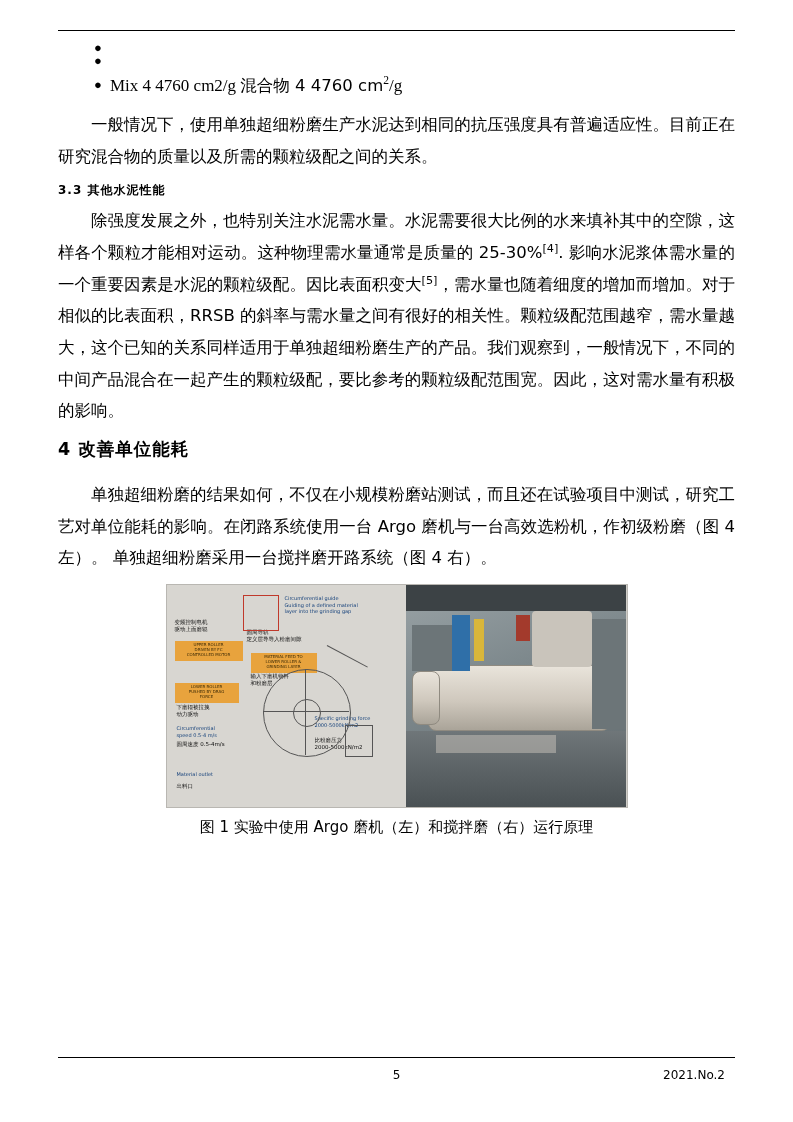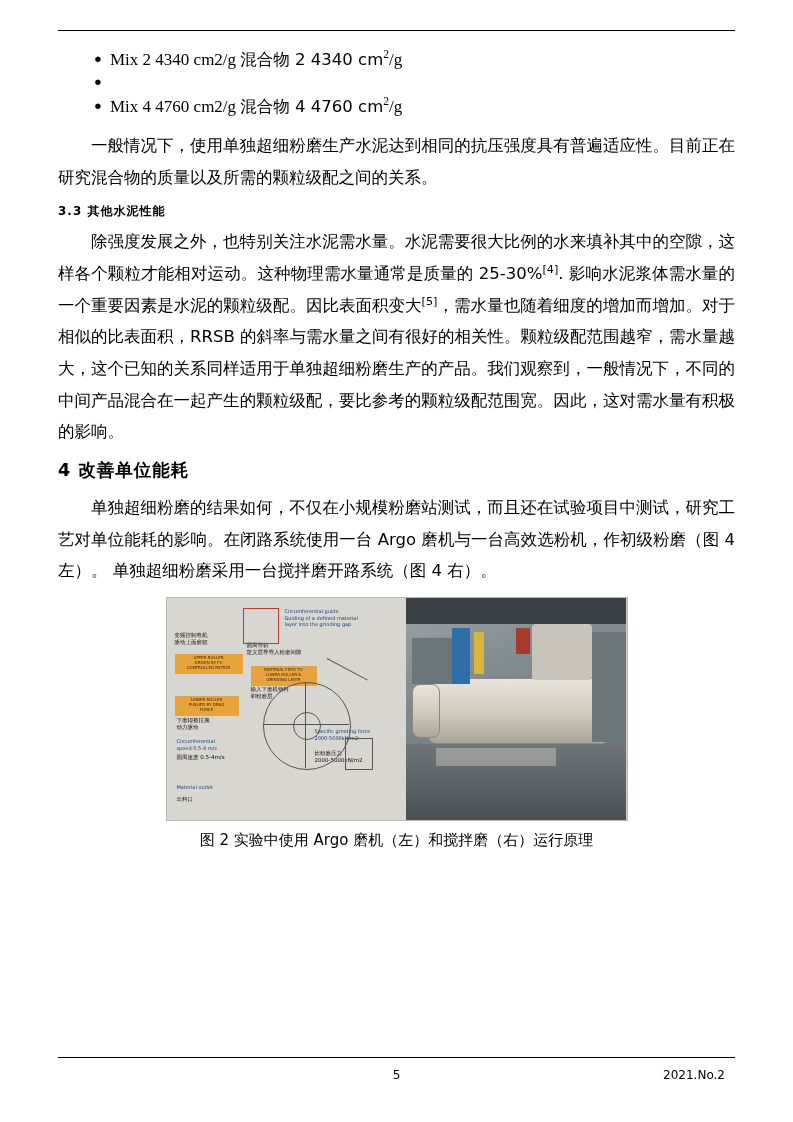--- a/index.html
+++ b/index.html
@@ -74,21 +74,21 @@
     line-height: 1.92;
     margin: 6px 0 0 0;
     text-align: justify;
     text-justify: inter-ideograph;
     text-indent: 2em;
   }
   h2.heading {
     font-family: "DejaVu Sans", sans-serif;
     font-size: 17.5px;
     font-weight: bold;
-    margin: 10px 0 10px 0;
+    margin: 10px 0 18px 0;
     letter-spacing: 1px;
   }
   h3.heading {
     font-family: "DejaVu Sans", sans-serif;
     font-size: 12px;
     font-weight: bold;
     margin: 10px 0 2px 0;
     letter-spacing: 1px;
   }
   
@@ -204,24 +204,20 @@
 <body>
 
 <div class="page">
   <div class="page-inner">
 
     <div class="header-rule"></div>
 
     <ul class="bullet-list">
       <li class="bullet-item">
         <span class="bullet-dot">●</span>
-        <span class="bullet-text">
-          <span>Mix 2 4340 cm2/g</span>
-          <span class="cjk">混合物 2 4340 cm</span><sup>2</sup><span>/g</span>
-        </span>
       </li>
       <li class="bullet-item">
         <span class="bullet-dot">●</span>
       </li>
       <li class="bullet-item">
         <span class="bullet-dot">●</span>
         <span class="bullet-text">
           <span>Mix 4 4760 cm2/g</span>
           <span class="cjk">混合物 4 4760 cm</span><sup>2</sup><span>/g</span>
         </span>
@@ -295,21 +291,21 @@
           <div class="ph ph-grey" style="left:6px; top:40px; width:40px; height:46px;"></div>
           <div class="ph ph-blue" style="left:46px; top:30px; width:18px; height:56px;"></div>
           <div class="ph ph-yellow" style="left:68px; top:34px; width:10px; height:42px;"></div>
           <div class="ph ph-red" style="left:110px; top:30px; width:14px; height:26px;"></div>
           <div class="ph ph-light" style="left:126px; top:26px; width:60px; height:56px; border-radius:4px;"></div>
           <div class="ph ph-grey" style="left:186px; top:34px; width:40px; height:110px;"></div>
           <div class="ph ph-dark" style="left:0; top:146px; width:100%; height:76px; background:linear-gradient(180deg,#6f7679,#4a5154);"></div>
           <div class="ph ph-light" style="left:30px; top:150px; width:120px; height:18px; opacity:.5;"></div>
         </div>
       </div>
-      <div class="fig-caption">图 2 实验中使用 Argo 磨机（左）和搅拌磨（右）运行原理</div>
+      <div class="fig-caption">图 1 实验中使用 Argo 磨机（左）和搅拌磨（右）运行原理</div>
     </div>
 
     <div class="footer-rule"></div>
     <div class="footer">
       <span class="pg">5</span>
       <span class="iss">2021.No.2</span>
     </div>
 
   </div>
 </div>

